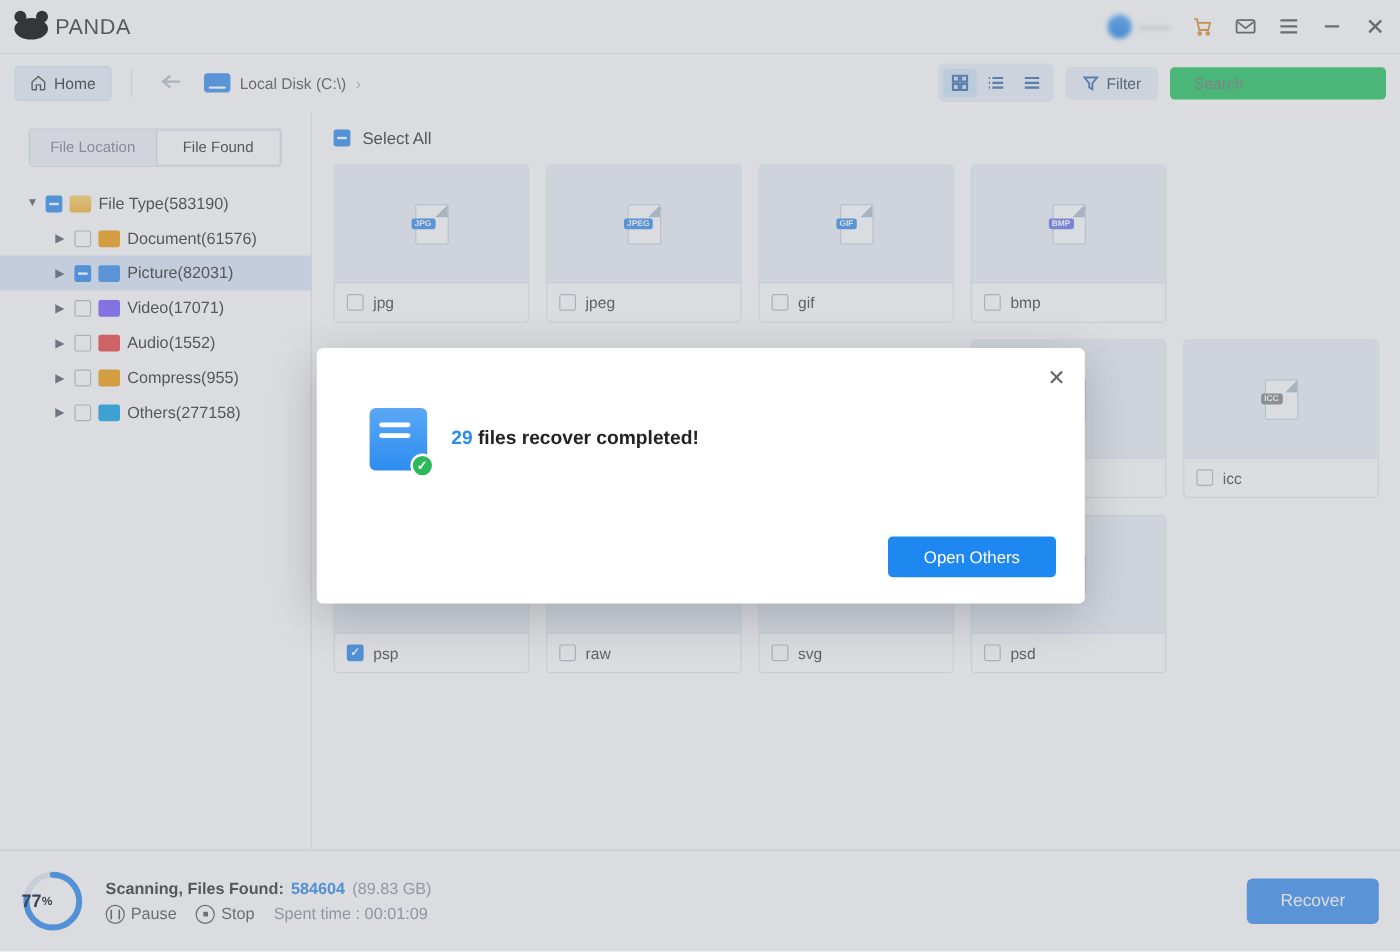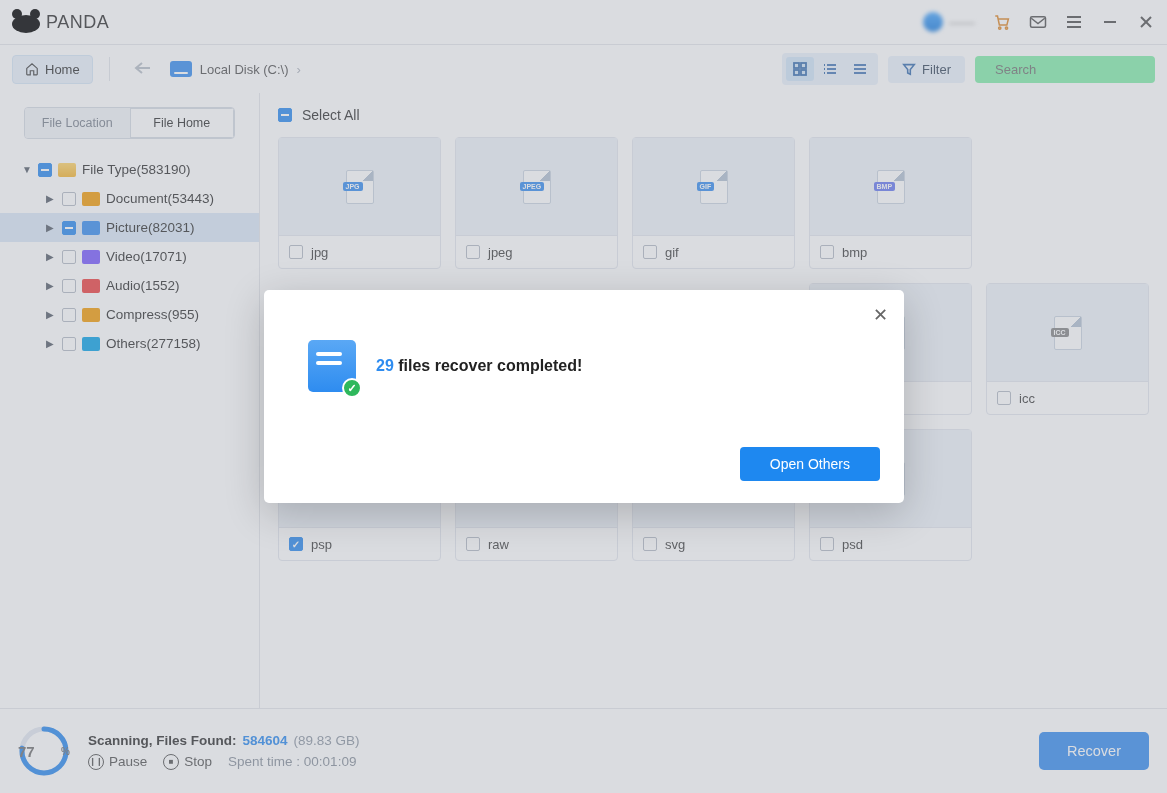--- a/index.html
+++ b/index.html
@@ -22,21 +22,21 @@
 .back-arrow{color:#b9c0c9;padding:0 8px}
 .disk-icon{width:22px;height:16px;background:#3b8ff0;border-radius:3px;position:relative}
 .disk-icon::after{content:"";position:absolute;left:4px;right:4px;bottom:3px;height:2px;background:#fff;border-radius:1px}
 .breadcrumb{display:flex;align-items:flex-end;gap:8px;color:#555}
 .chev{color:#b0b6bf}
 .tool-spacer{flex:1}
 .view-group{display:flex;background:#eaf2fb;border-radius:4px;padding:4px;gap:2px}
 .view-btn{width:28px;height:24px;display:flex;align-items:center;justify-content:center;border-radius:3px;cursor:pointer;color:#4a6b95}
 .view-btn.active{background:#d2e5f8}
 .filter-btn{display:flex;align-items:center;gap:6px;background:#eaf2fb;border-radius:4px;padding:6px 14px;cursor:pointer;color:#3a4a5e}
-.search-box{display:flex;align-items:center;gap:8px;background:#86efac;border-radius:4px;padding:6px 12px;width:180px;color:#8a929e}
+.search-box{display:flex;align-items:center;gap:8px;background:#22c55e;border-radius:4px;padding:6px 12px;width:180px;color:#8a929e}
 .search-box input{background:transparent;border:none;outline:none;flex:1;font-size:13px;color:#555}
 .main{display:flex;height:615px}
 .sidebar{width:260px;border-right:1px solid #e5e7eb;display:flex;flex-direction:column}
 .tabs{display:flex;margin:14px 24px 10px;border:1px solid #d6dce4;border-radius:4px;overflow:hidden;height:32px}
 .tab{flex:1;display:flex;align-items:center;justify-content:center;font-size:12.5px;cursor:pointer;color:#7c8490}
 .tab.active{background:#fff;color:#333;font-weight:500;box-shadow:inset 0 0 0 1px #d6dce4}
 .tab:not(.active){background:#f2f4f7}
 .tree{padding:6px 0;overflow:auto}
 .tree-row{display:flex;align-items:center;gap:6px;padding:7px 8px 7px 22px;cursor:pointer;font-size:13.5px;color:#333}
 .tree-row.child{padding-left:46px}
@@ -59,21 +59,21 @@
 .grid{display:grid;grid-template-columns:repeat(5,1fr);gap:14px}
 .gcell{border:1px solid #e3e7ee;border-radius:4px;height:132px;display:flex;flex-direction:column;background:#fff}
 .gcell .thumb{flex:1;display:flex;align-items:center;justify-content:center;background:#eef3f9;border-bottom:1px solid #e3e7ee}
 .gcell .foot{height:32px;display:flex;align-items:center;gap:8px;padding:0 10px;font-size:13px;color:#444}
 .file-icon{width:28px;height:34px;background:#fff;border:1px solid #cbd5e1;border-radius:2px;position:relative}
 .file-icon .corner{position:absolute;top:0;right:0;width:10px;height:10px;background:linear-gradient(135deg,transparent 49%,#b4c2d3 50%)}
 .file-icon .badge{position:absolute;left:-4px;top:11px;font-size:7px;font-weight:700;color:#fff;padding:1px 3px;border-radius:2px}
 .footer{position:absolute;left:0;right:0;bottom:0;height:85px;border-top:1px solid #e5e7eb;display:flex;align-items:center;padding:0 18px;gap:18px;background:#fff}
 .progress-ring{width:52px;height:52px;position:relative}
 .progress-ring svg{transform:rotate(-90deg)}
-.progress-text{position:absolute;inset:0;display:flex;align-items:center;justify-content:space-between;font-size:15px;font-weight:700;color:#737373}
+.progress-text{position:absolute;inset:0;display:flex;align-items:center;justify-content:flex-start;font-size:15px;font-weight:700;color:#0f172a}
 .progress-text small{font-size:10px;font-weight:600}
 .scan-info{display:flex;flex-direction:column;gap:6px;font-size:13.5px}
 .scan-line1{display:flex;gap:6px;align-items:baseline}
 .scan-line1 .num{color:#2e8cf0;font-weight:700}
 .scan-line1 .size{color:#9099a5}
 .scan-line2{display:flex;align-items:center;gap:16px;color:#555}
 .ctrl{display:flex;align-items:center;gap:5px;cursor:pointer}
 .ctrl-icon{width:16px;height:16px;border:1.8px solid #555;border-radius:50%;display:flex;align-items:center;justify-content:center;font-size:8px}
 .spent{color:#8b939e}
 .recover-btn{margin-left:auto;background:#3b8ff0;color:#fff;border:none;border-radius:5px;padding:11px 28px;font-size:14.5px;cursor:pointer}
@@ -197,34 +197,34 @@
         <line x1="11" y1="11" x2="15" y2="15"></line>
       </svg>
     <input placeholder="Search" style="">
   </div>
 </div>
 
 <div class="main">
   <div class="sidebar">
     <div class="tabs">
       <div class="tab">File Location</div>
-      <div class="tab active">File Home</div>
+      <div class="tab active">File Found</div>
     </div>
     <div class="tree">
       <div class="tree-row">
         <span class="caret">▼</span>
         <span class="cb partial"></span>
         <span class="folder-icon fi-yellow"></span>
         <span>File Type(583190)</span>
       </div>
       <div class="tree-row child">
         <span class="caret">▶</span>
         <span class="cb"></span>
         <span class="folder-icon fi-orange"></span>
-        <span>Document(53443)</span>
+        <span>Document(61576)</span>
       </div>
       <div class="tree-row child selected">
         <span class="caret">▶</span>
         <span class="cb partial"></span>
         <span class="folder-icon fi-blue"></span>
         <span>Picture(82031)</span>
       </div>
       <div class="tree-row child">
         <span class="caret">▶</span>
         <span class="cb"></span>

